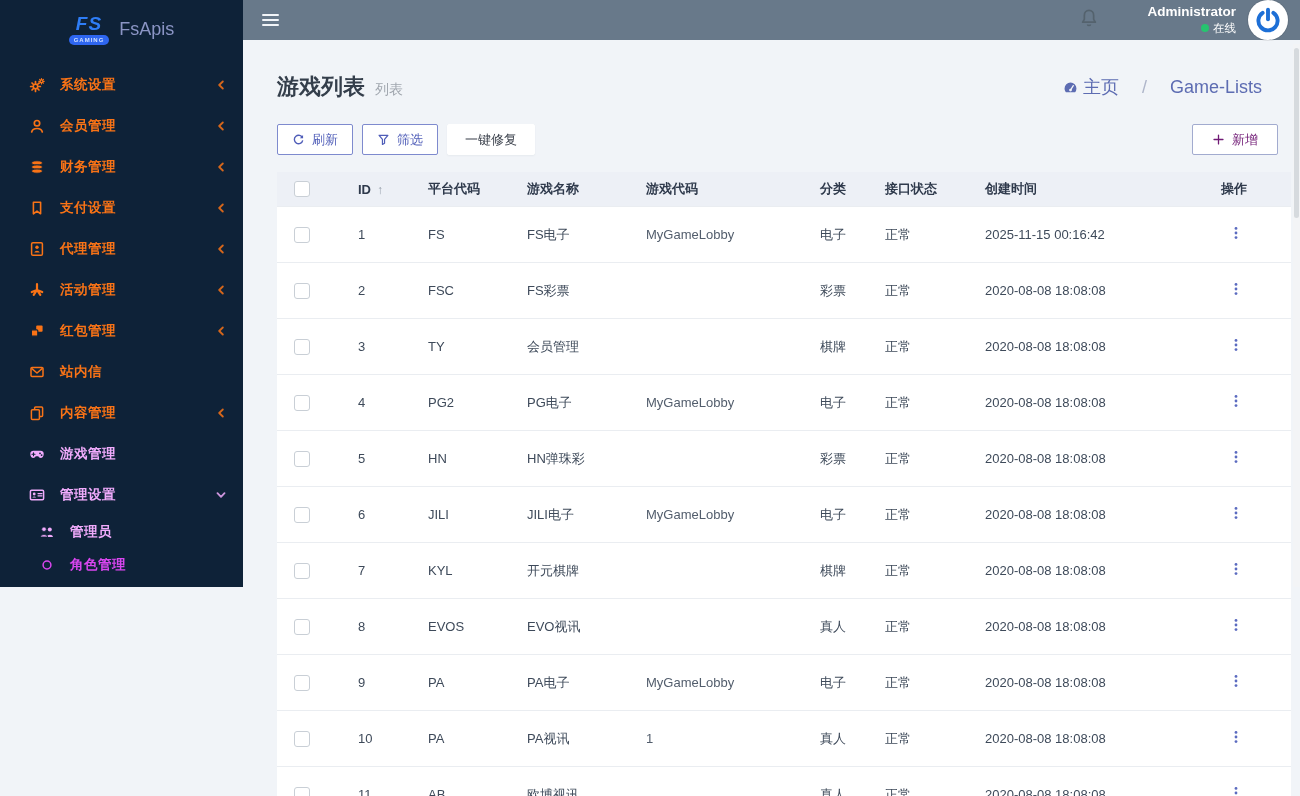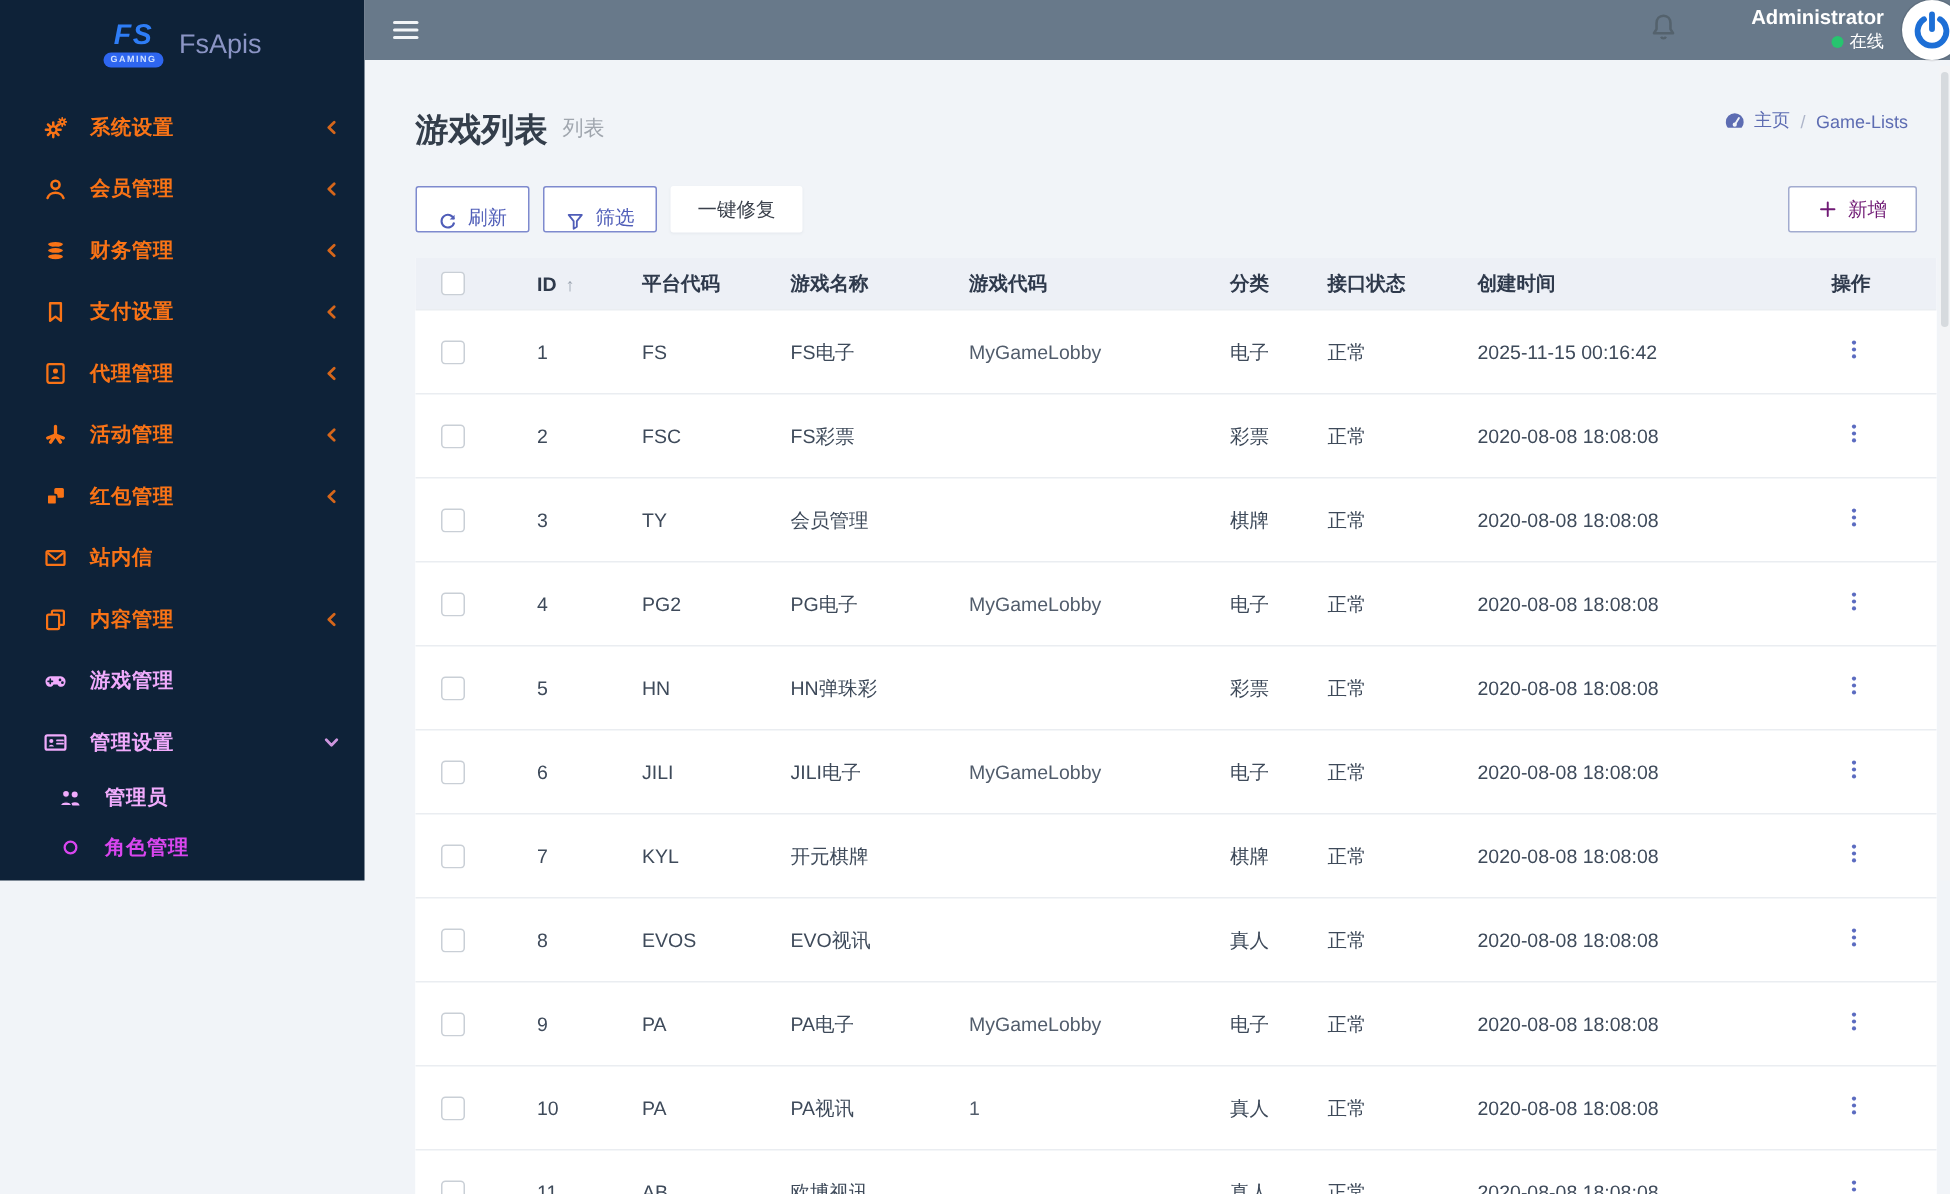--- a/index.html
+++ b/index.html
@@ -19,46 +19,46 @@
   .menu-item.sub { height:33px; padding-left:38px; }
   .menu-item .mi-icon { width:17px; height:17px; display:flex; align-items:center; justify-content:center; margin-right:15px; flex:none; }
   .menu-item .mi-icon svg { width:16px; height:16px; }
   .menu-item .mi-label { flex:1; font-size:13.5px; font-weight:600; letter-spacing:0.5px; }
   .menu-item .mi-chev { width:12px; height:12px; opacity:.85; }
   .menu-item.tone-hl { color:#f0abfc; }
   .menu-item.tone-dim { color:#d946ef; }
 
   
   .main { flex:1; display:flex; flex-direction:column; min-width:0; }
-  .topbar { height:44px; background:#68798a; display:flex; align-items:center; padding:0 6px 0 19px; position:relative; }
+  .topbar { height:44px; background:#68798a; display:flex; align-items:center; padding:0 26px 0 19px; position:relative; }
   .hamburger { width:17px; cursor:pointer; }
   .hamburger div { height:2.5px; background:#f2f5f8; margin:2.5px 0; border-radius:1px; }
   .topbar-right { margin-left:auto; display:flex; align-items:center; }
   .bell { color:#54626d; margin-right:48px; cursor:pointer; }
   .bell svg { width:20px; height:22px; }
   .user-block { text-align:right; color:#fff; line-height:1.25; margin-right:12px; cursor:pointer; }
   .user-name { font-size:13.5px; font-weight:600; }
   .user-status { font-size:11.5px; display:flex; align-items:center; justify-content:flex-end; gap:4px; }
   .status-dot { width:8px; height:8px; border-radius:50%; background:#27c46f; display:inline-block; }
   .avatar { width:40px; height:40px; border-radius:50%; background:#fff; display:flex; align-items:center; justify-content:center; margin-right:-14px; cursor:pointer; box-shadow:0 0 0 1px rgba(0,0,0,.08); }
   .avatar svg { width:26px; height:26px; }
 
   .content { flex:1; padding:0 0 0 34px; position:relative; }
-  .page-head { display:flex; align-items:flex-start; margin-top:32px; padding-right:28px; }
+  .page-head { display:flex; align-items:center; margin-top:32px; padding-right:38px; }
   .page-title { font-size:22px; font-weight:600; color:#343e4b; }
   .page-subtitle { font-size:14px; color:#a0a6ae; margin-left:10px; padding-top:5px; }
-  .breadcrumb { margin-left:auto; display:flex; align-items:center; gap:7px; font-size:12px; color:#5d6cb2; }
+  .breadcrumb { margin-left:auto; display:flex; align-items:center; gap:23px; font-size:18px; color:#5d6cb2; }
   .breadcrumb .bc-link { display:flex; align-items:center; gap:5px; cursor:pointer; }
   .breadcrumb .sep { color:#aeb5c9; }
   .breadcrumb svg { width:15px; height:13px; }
 
   .toolbar { display:flex; align-items:center; margin-top:22px; padding-right:22px; }
   .btn { height:31px; display:inline-flex; align-items:center; gap:7px; border-radius:2px; font-size:13px; padding:0 14px; background:#fff; cursor:pointer; border:1px solid transparent; }
   .btn svg { width:13px; height:13px; }
-  .btn-outline { border-color:#7e8ace; color:#4f5db8;align-items:flex-end; }
+  .btn-outline { border-color:#7e8ace; color:#4f5db8; }
   .btn-plain { color:#3b414c; border-color:#fff; box-shadow:0 1px 2px rgba(40,50,70,.05); padding:0 17px; margin-left:9px;justify-content:flex-end; }
   .btn-add { border-color:#a2abcf; color:#701a75; margin-left:auto; padding:0 19px; }
   .btn + .btn-outline { margin-left:9px; }
 
   
   .card { background:#fff; margin-top:17px; margin-right:9px; }
   .tgrid { display:grid; grid-template-columns:64px 70px 99px 119px 174px 65px 100px 182px 1fr; align-items:center; }
   .thead { background:#edf0f6; height:34px; font-weight:bold; color:#2f3a4c; }
   .trow { height:56px; border-top:1px solid #eaedf1; background:#fff; }
   .cell { padding-left:17px; overflow:hidden; white-space:nowrap; }

